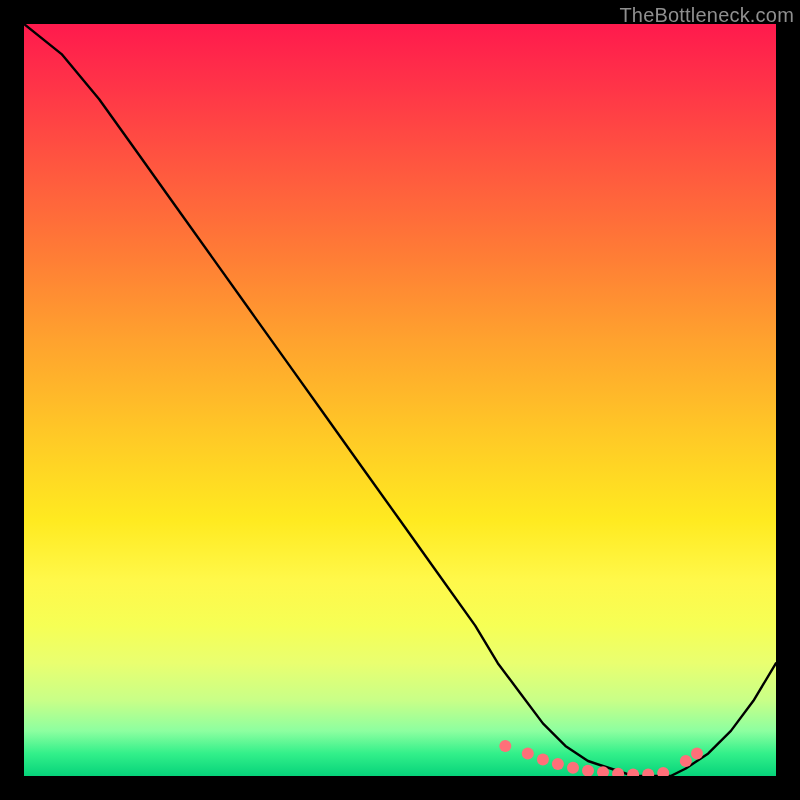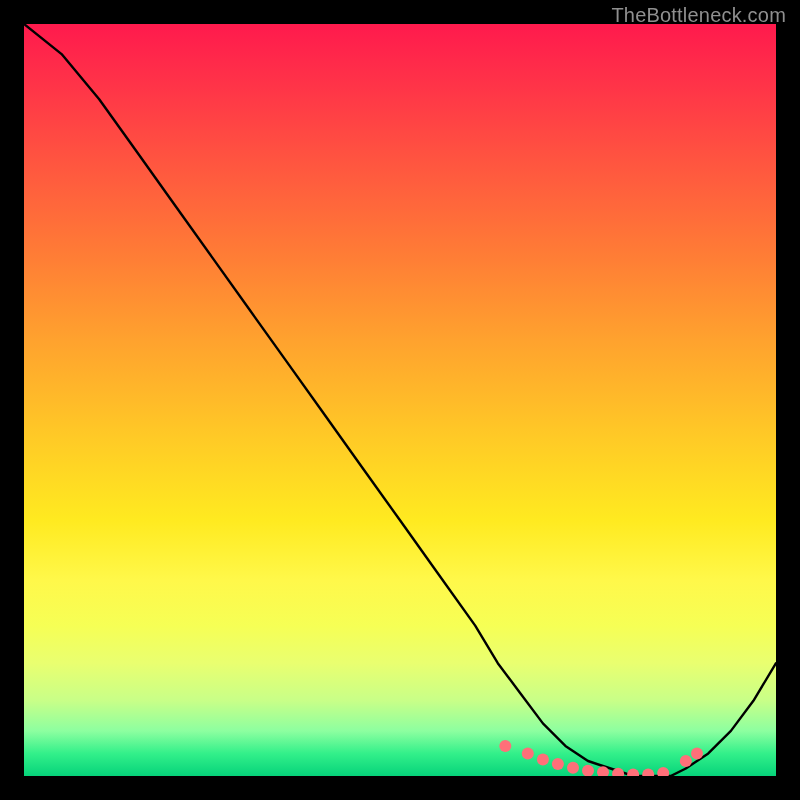--- a/index.html
+++ b/index.html
@@ -45,21 +45,21 @@
   svg.overlay {
     position: absolute;
     left: 0;
     top: 0;
     width: 752px;
     height: 752px;
   }
   .attribution {
     position: absolute;
     top: 4px;
-    right: 14px;
+    right: 6px;
     color: #8f8f8f;
     font-size: 20px;
     letter-spacing: 0.2px;
     user-select: none;
   }
 </style>
 </head>
 <body>
 
 <div class="stage">

